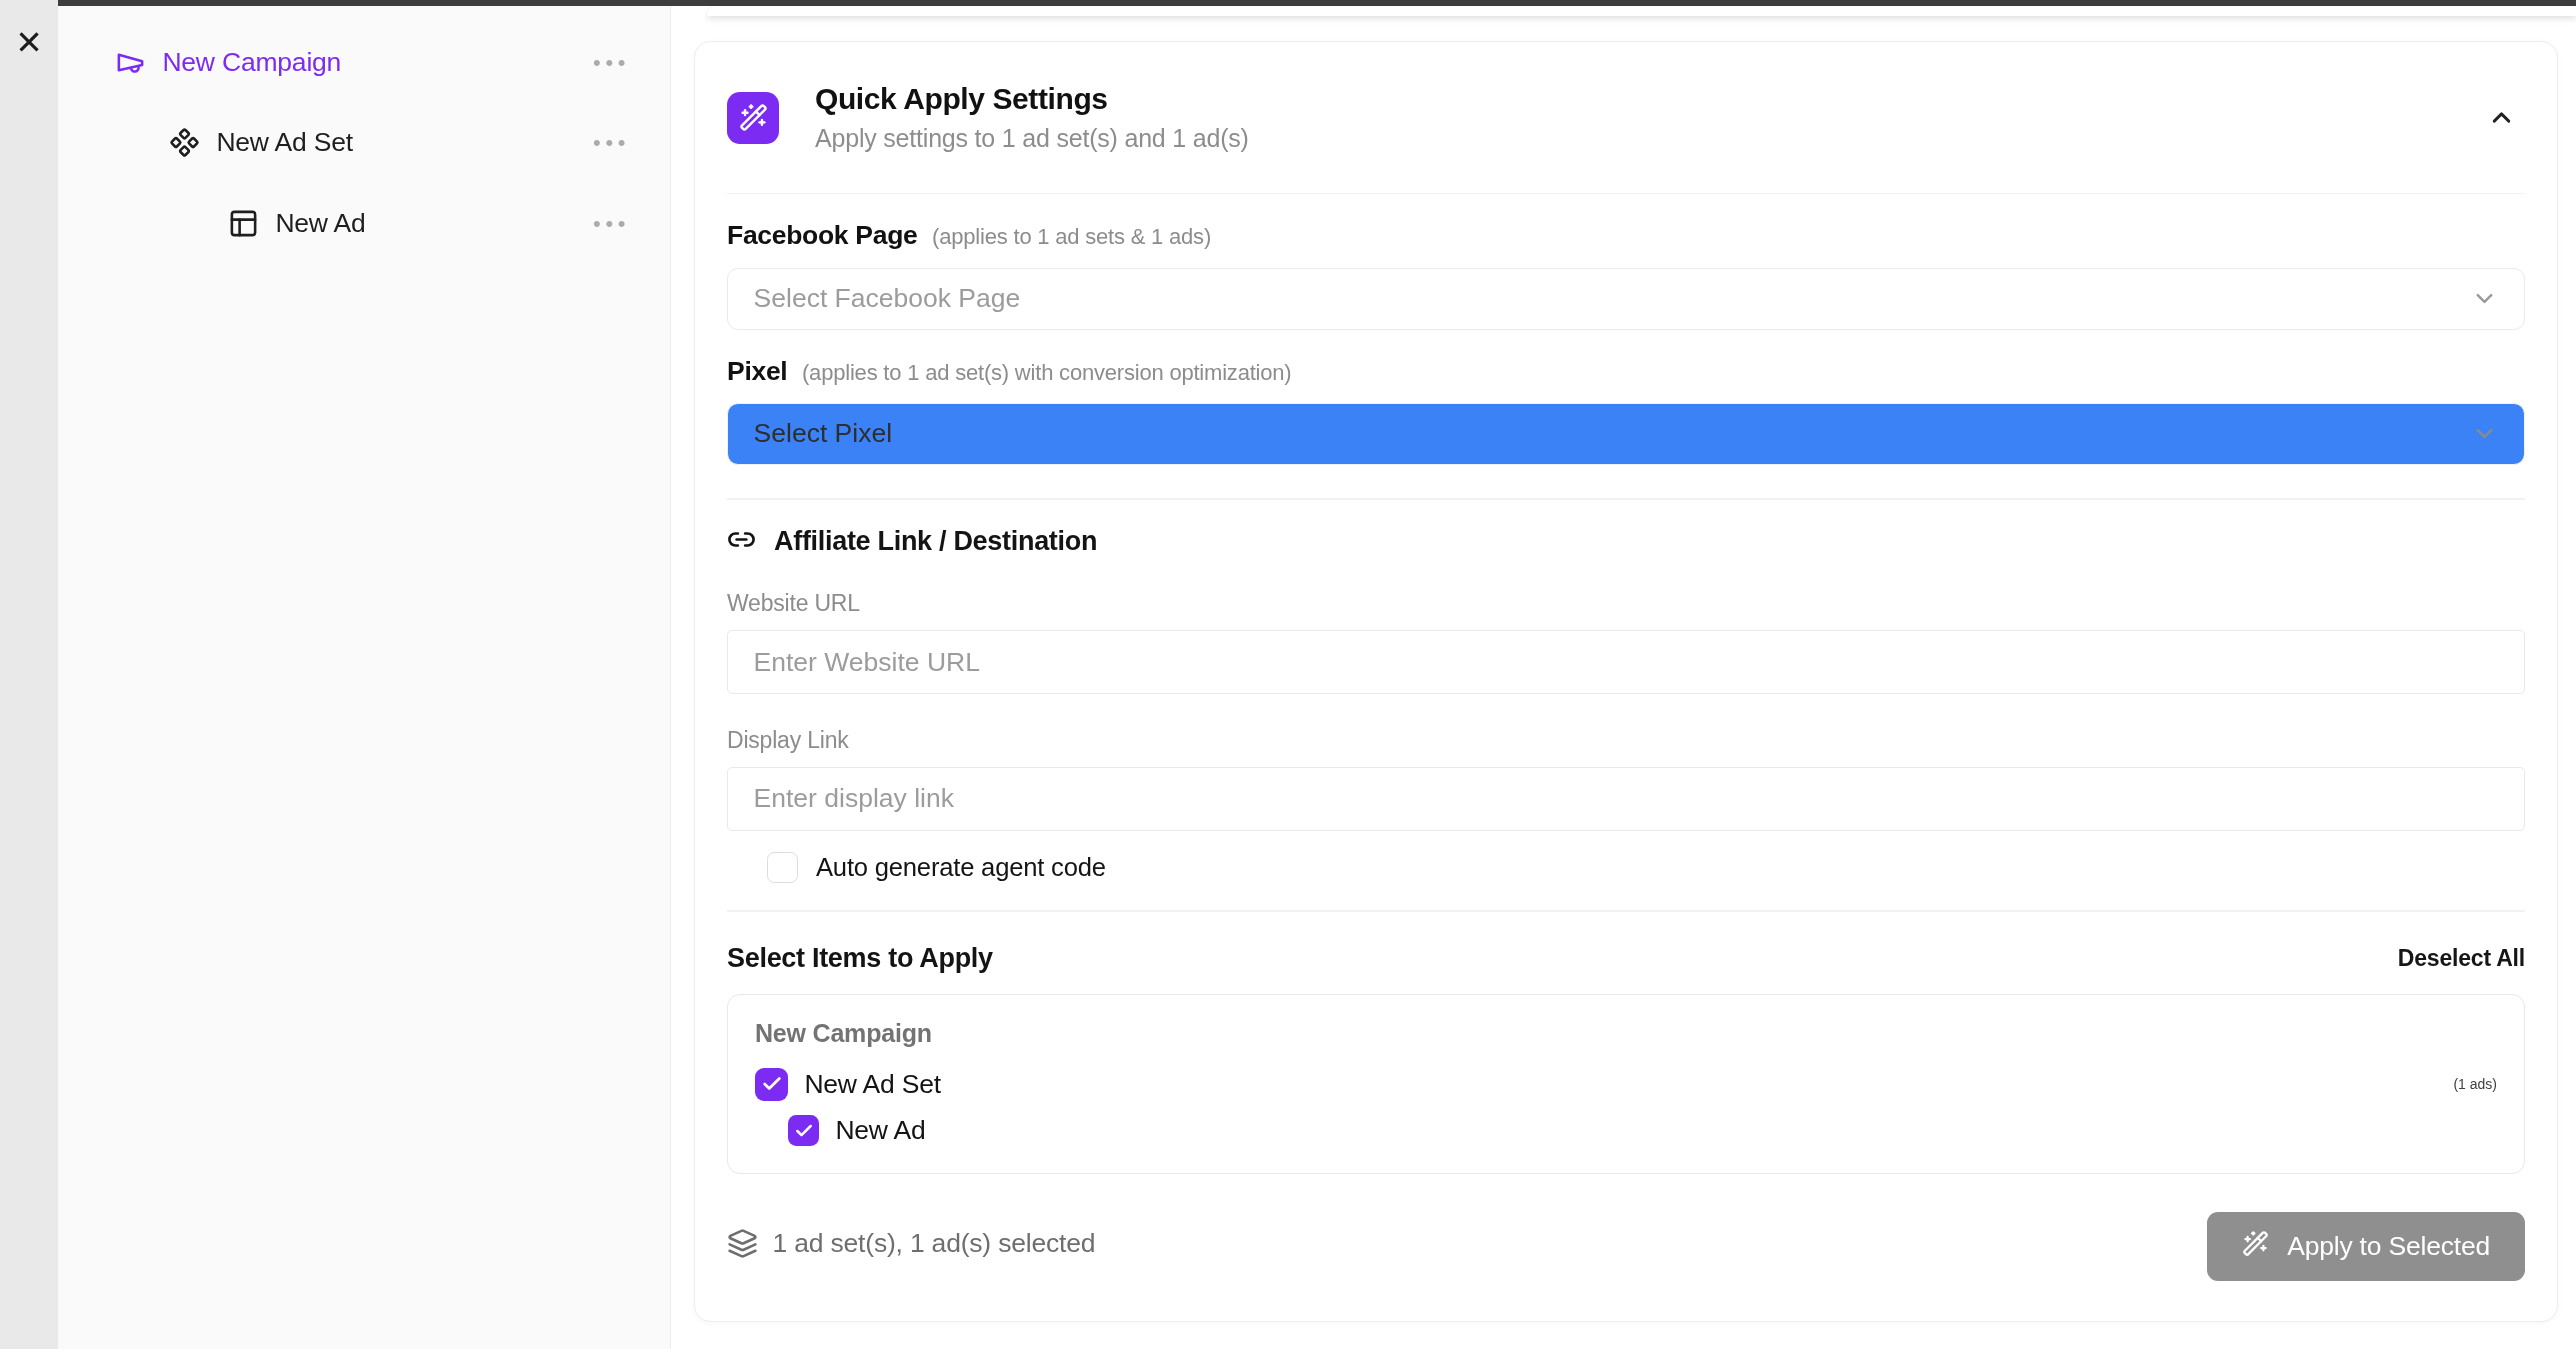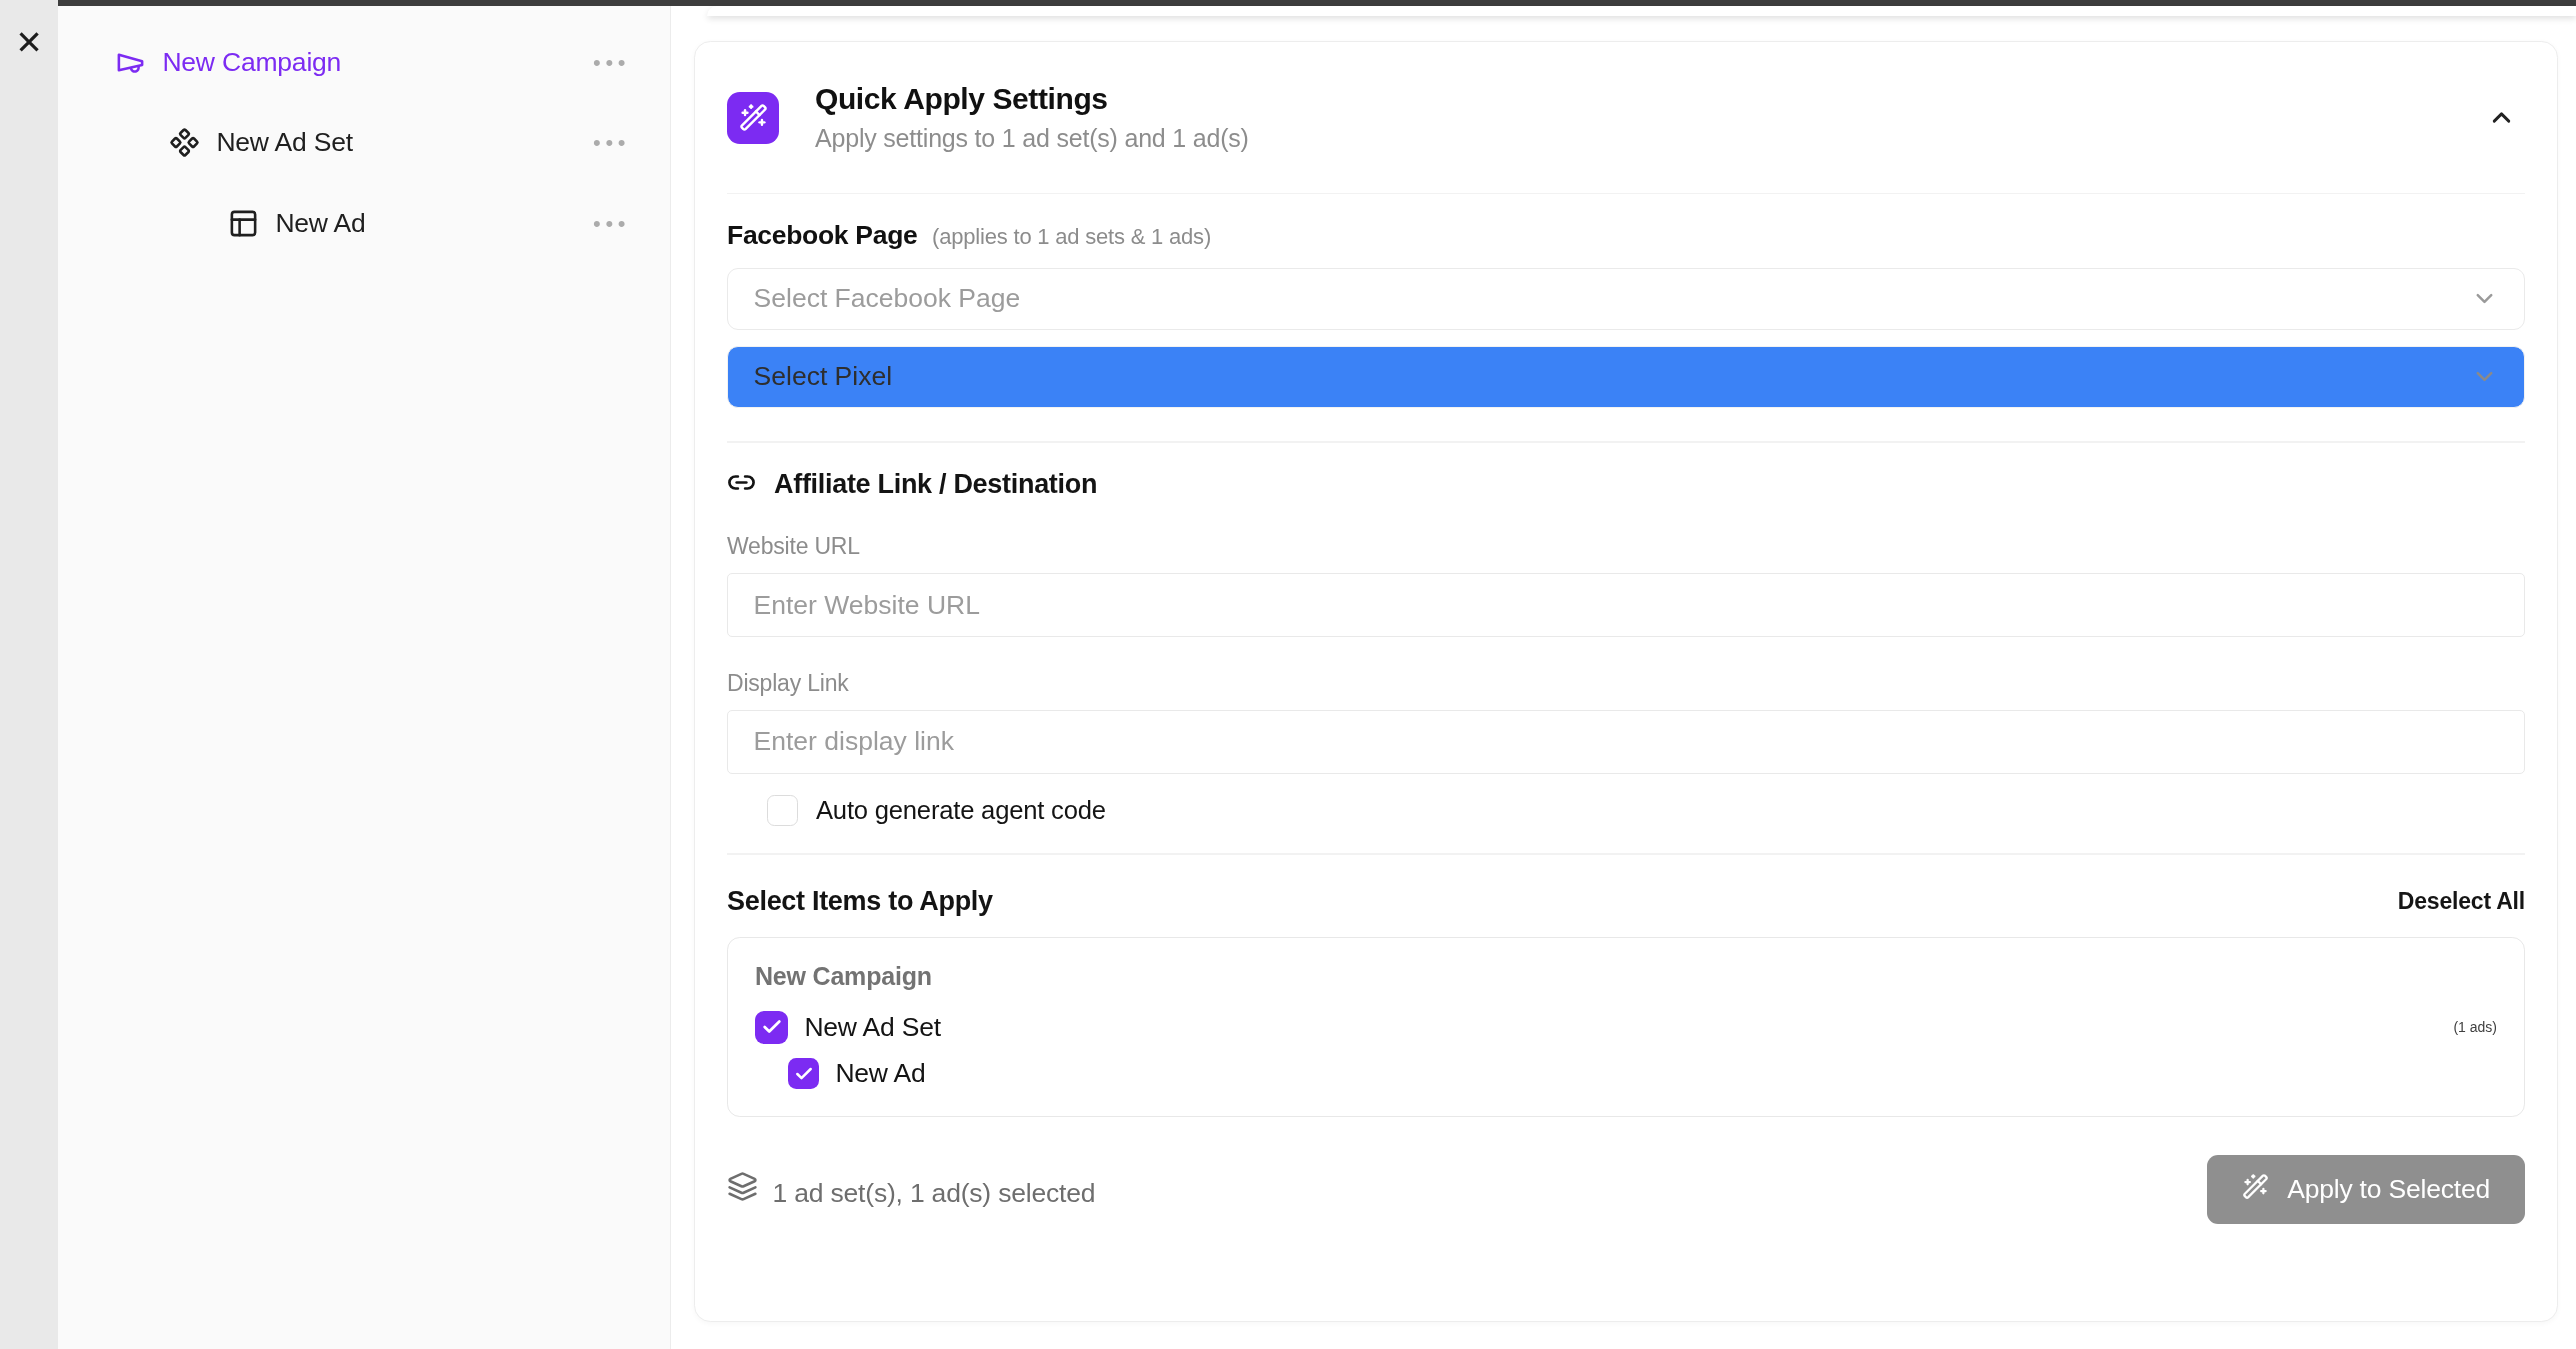--- a/index.html
+++ b/index.html
@@ -74,21 +74,21 @@
   .items-campaign { font-size: 25px; font-weight: 700; color: #737373; letter-spacing: -0.2px; }
   .item-row { display: flex; align-items: center; gap: 16.4px; }
   .item-row.lvl1 { margin-top: 20px; }
   .item-row.lvl2 { margin-top: 14.6px; margin-left: 33px; }
   .cbx { width: 33px; height: 33px; border-radius: 9px; background: #7c2bf2; display: flex; align-items: center; justify-content: center; flex: 0 0 auto; cursor: pointer; }
   .cbx.sm { width: 31px; height: 31px; border-radius: 8.2px; }
   .item-label { font-size: 26.5px; color: #141414; letter-spacing: -0.2px; }
   .item-count { margin-left: auto; font-size: 14px; color: #404040; }
 
   .card-footer { margin-top: 38px; display: flex; align-items: center; }
-  .footer-summary { display: flex; align-items: flex-end; gap: 14.6px; color: #6e6e6e; font-size: 26.5px; letter-spacing: -0.2px; }
+  .footer-summary { display: flex; align-items: flex-start; gap: 14.6px; color: #6e6e6e; font-size: 26.5px; letter-spacing: -0.2px; }
   .apply-btn { margin-left: auto; height: 69px; padding: 0 35px; border-radius: 11px; background: #8f8f8f; color: #ffffff;
                display: flex; align-items: center; gap: 18px; font-size: 26.5px; font-weight: 500; letter-spacing: -0.2px; cursor: pointer; border: none; }
 </style>
 </head>
 <body>
 
 <div id="root">
 
   <div class="top-strip"></div>
   <div class="top-sliver"></div>
@@ -165,20 +165,24 @@
     </div>
     <div class="select is-placeholder">
       <span>Select Facebook Page</span>
       <span class="chev">
         <svg width="27" height="27" viewBox="0 0 24 24" fill="none" stroke="#9a9a9a" stroke-width="2.2" stroke-linecap="round" stroke-linejoin="round">
             <polyline points="6 9 12 15 18 9"></polyline>
           </svg>
       </span>
     </div>
 
+    <div class="field-label-row">
+      <span class="field-label">Pixel</span>
+      <span class="field-hint">(applies to 1 ad set(s) with conversion optimization)</span>
+    </div>
     <div class="select is-filled">
       <span>Select Pixel</span>
       <span class="chev">
         <svg width="27" height="27" viewBox="0 0 24 24" fill="none" stroke="#8a8a8a" stroke-width="2.2" stroke-linecap="round" stroke-linejoin="round">
             <polyline points="6 9 12 15 18 9"></polyline>
           </svg>
       </span>
     </div>
 
     <div class="divider div-1"></div>

